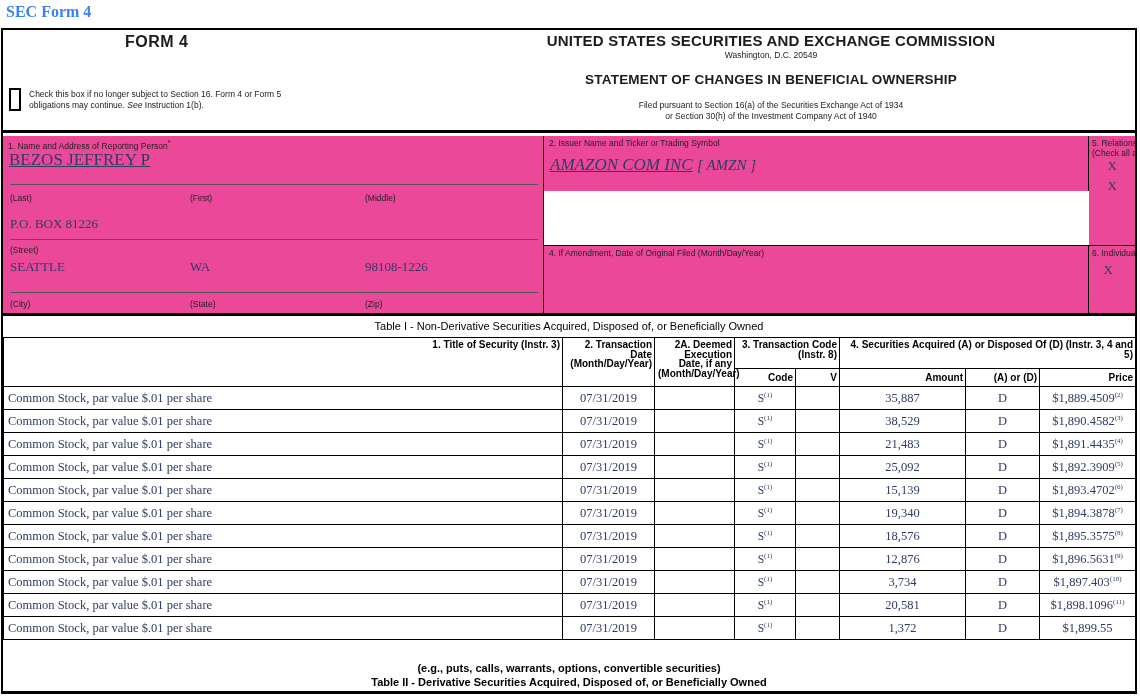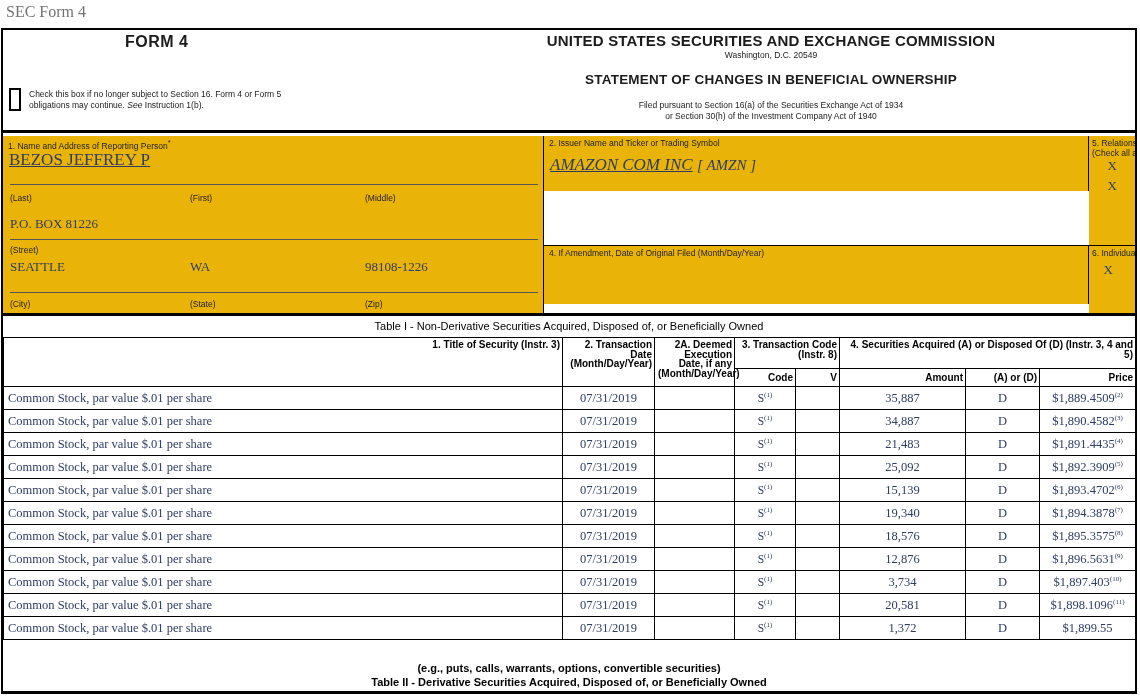--- a/index.html
+++ b/index.html
@@ -11,21 +11,21 @@
   *{box-sizing:border-box;}
   html,body{margin:0;padding:0;}
   body{
     width:1140px;height:696px;overflow:hidden;background:#fff;
     font-family:"Liberation Sans",sans-serif;color:var(--label);
     position:relative;
   }
   .serif{font-family:"Liberation Serif","DejaVu Serif",serif;color:var(--ink);}
   .sec-form-label{
     position:absolute;left:6px;top:3px;font-family:"Liberation Serif",serif;
-    font-size:16px;color:#737373;
+    font-size:16px;color:#3b82f6;font-weight:bold;
   }
   .form-box{
     position:absolute;left:1px;top:28px;width:1136px;height:666px;
     border:2px solid #000;border-bottom:3px solid #000;background:#fff;
   }
   
   .hdr{position:absolute;left:0;top:0;width:1132px;height:120px;padding-left:22px;}
   .form-name{position:absolute;left:122px;top:3px;font-size:16px;font-weight:bold;letter-spacing:.5px;}
   .cb{
     position:absolute;left:6px;top:58px;width:12px;height:23px;
@@ -35,26 +35,26 @@
     position:absolute;left:26px;top:59px;width:268px;
     font-size:8.5px;line-height:10.5px;color:#222;
   }
   .center-titles{position:absolute;left:400px;top:2px;width:736px;text-align:center;}
   .commission{font-size:15px;font-weight:bold;letter-spacing:.2px;}
   .wash{font-size:8.5px;margin-top:1px;}
   .statement{font-size:13.5px;font-weight:bold;margin-top:12px;letter-spacing:.2px;}
   .pursuant{font-size:8.5px;line-height:10.5px;margin-top:13px;}
   
   .grid{position:absolute;left:0;top:100px;width:1132px;height:183px;border-top:3px solid #000;}
-  .gbox{position:absolute;background:#eab308;}
+  .gbox{position:absolute;background:#ec4899;}
   .b1{left:0;top:3px;width:541px;height:180px;border-right:1px solid #000;}
   .bmid{left:541px;width:545px;border-right:1px solid #000;}
   .b2{top:3px;height:55px;}
   .b3{top:58px;height:54px;border-top:1px solid #000;}
-  .b4{top:112px;height:59px;border-top:1px solid #000;}
+  .b4{top:112px;height:71px;border-top:1px solid #000;}
   .bright{left:1086px;width:46px;overflow:hidden;}
   .b5{top:3px;height:109px;}
   .b6{top:112px;height:71px;border-top:1px solid #000;}
   .boxlabel{font-size:8.5px;color:#222;padding:3px 0 0 5px;line-height:9.5px;white-space:nowrap;}
   .big-link{font-size:17px;text-decoration:underline;cursor:pointer;}
   .b1 .big-link{position:absolute;left:6px;top:14px;}
   .fieldline{position:absolute;left:7px;width:528px;border-top:1px solid var(--hair);}
   .l1{top:48px;} .l2{top:103px;} .l3{top:156px;}
   .sublab{position:absolute;font-size:8.5px;color:#222;}
   .val{position:absolute;font-size:13px;}
@@ -207,21 +207,21 @@
             <td>35,887</td>
             <td>D</td>
             <td>$1,889.4509<sup>(2)</sup></td>
           </tr>
           <tr>
             <td class="c-title">Common Stock, par value $.01 per share</td>
             <td>07/31/2019</td>
             <td></td>
             <td class="c-code">S<sup>(1)</sup></td>
             <td></td>
-            <td>34,887</td>
+            <td>38,529</td>
             <td>D</td>
             <td>$1,890.4582<sup>(3)</sup></td>
           </tr>
           <tr>
             <td class="c-title">Common Stock, par value $.01 per share</td>
             <td>07/31/2019</td>
             <td></td>
             <td class="c-code">S<sup>(1)</sup></td>
             <td></td>
             <td>21,483</td>

